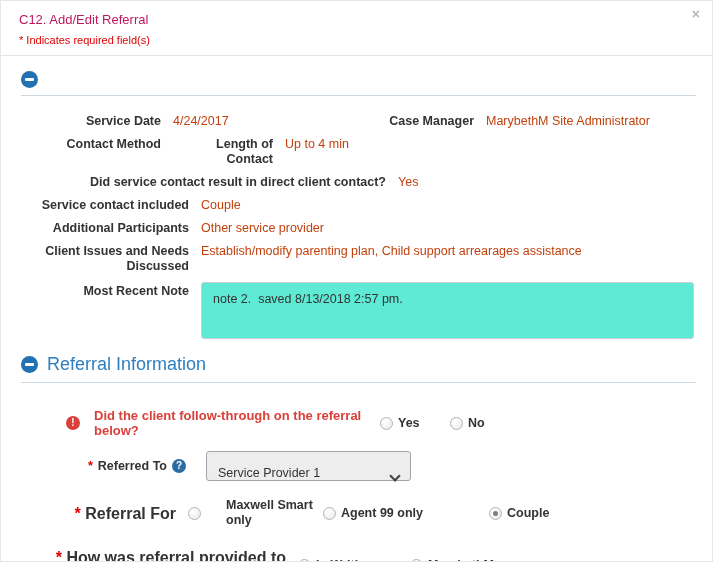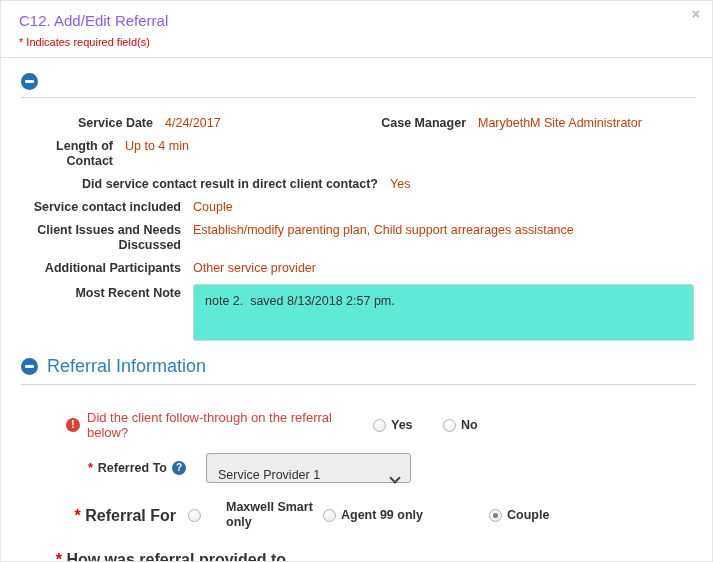--- a/index.html
+++ b/index.html
@@ -7,21 +7,21 @@
   body {
     font-family: "Liberation Sans", sans-serif;
     background: #ffffff;
     color: #333;
     position: relative;
     border: 1px solid #e6e6e6;
     overflow: hidden;
   }
   
   .modal-header { padding: 11px 18px 9px 18px; border-bottom: 1px solid #e5e5e5; position: relative; }
-  .modal-title { font-size: 15px; color: #8b5cf6; }
+  .modal-title { font-size: 13px; color: #be185d; }
   .required-note { font-size: 11px; color: #e00000; margin-top: 7px; }
   .close-x {
     position: absolute; top: 6px; right: 12px;
     color: #b9b9b9; font-size: 14px; font-weight: bold; cursor: pointer;
     line-height: 14px;
   }
   
   .section-header {
     margin: 15px 16px 0 20px;
     display: flex; align-items: center; gap: 9px;
@@ -31,21 +31,21 @@
   }
   .minus-icon {
     width: 17px; height: 17px; border-radius: 50%;
     background: #2271b3; position: relative; flex-shrink: 0; cursor: pointer;
   }
   .minus-icon::after {
     content: ""; position: absolute; left: 4px; right: 4px; top: 7px;
     height: 3px; background: #fff; border-radius: 1px;
   }
   
-  .section-body { padding: 18px 18px 0 12px; font-size: 12.5px; }
+  .section-body { padding: 18px 18px 0 20px; font-size: 12.5px; }
   .frow { display: flex; align-items: baseline; margin-bottom: 8px; line-height: 15px; }
   .lbl { font-weight: bold; text-align: right; padding-right: 12px; flex-shrink: 0; color: #333; }
   .val { color: #c2410c; }
   .w140 { width: 152px; }
   .vw   { width: 201px; }
   .w113 { width: 112px; }
   .w377 { width: 377px; }
   .w180 { width: 180px; }
   .note-row { display: flex; align-items: flex-start; margin-bottom: 0; }
   .note-row .lbl { padding-top: 2px; }
@@ -57,21 +57,21 @@
   }
   
   .req { color: #e00000; font-weight: bold; }
   .q-row { display: flex; align-items: center; margin: 25px 0 0 65px; }
   .alert-icon {
     width: 14px; height: 14px; border-radius: 50%; background: #d9403a;
     color: #fff; font-size: 10px; font-weight: bold;
     display: flex; align-items: center; justify-content: center;
     flex-shrink: 0; line-height: 14px;
   }
-  .q-text { color: #d9403a; font-weight: normal; font-size: 13px; margin-left: 7px; width: 286px; }
+  .q-text { color: #d9403a; font-weight: bold; font-size: 13px; margin-left: 14px; width: 286px; }
   .radio-item { display: inline-flex; align-items: center; cursor: pointer; }
   .radio {
     width: 13px; height: 13px; border: 1px solid #b3b3b3; border-radius: 50%;
     background: radial-gradient(circle at 35% 30%, #ffffff, #e9e9e9);
     position: relative; flex-shrink: 0;
   }
   .radio.checked::after {
     content: ""; position: absolute; left: 3px; top: 3px; width: 5px; height: 5px;
     border-radius: 50%; background: #7d7d7d;
   }
@@ -123,38 +123,39 @@
 </div>
 
 <div class="section-body">
   <div class="frow">
     <span class="lbl w140">Service Date</span>
     <span class="val vw">4/24/2017</span>
     <span class="lbl w113">Case Manager</span>
     <span class="val">MarybethM Site Administrator</span>
   </div>
   <div class="frow">
+    <span class="lbl w140">Contact Method</span>
     <span class="lbl w113">Length of Contact</span>
     <span class="val">Up to 4 min</span>
   </div>
   <div class="frow">
     <span class="lbl w377">Did service contact result in direct client contact?</span>
     <span class="val">Yes</span>
   </div>
   <div class="frow">
     <span class="lbl w180">Service contact included</span>
     <span class="val">Couple</span>
+  </div>
+  <div class="frow">
+    <span class="lbl w180">Additional Participants</span>
+    <span class="val">Other service provider</span>
   </div>
   <div class="frow top-align">
     <span class="lbl w180">Client Issues and Needs Discussed</span>
     <span class="val">Establish/modify parenting plan, Child support arrearages assistance</span>
-  </div>
-  <div class="frow">
-    <span class="lbl w180">Additional Participants</span>
-    <span class="val">Other service provider</span>
   </div>
   <div class="frow note-row">
     <span class="lbl w180">Most Recent Note</span>
     <div class="note-box">note 2.  saved 8/13/2018 2:57 pm.</div>
   </div>
 </div>
 
 <div class="section-header">
   <span class="minus-icon"></span>
   <span>Referral Information</span>

